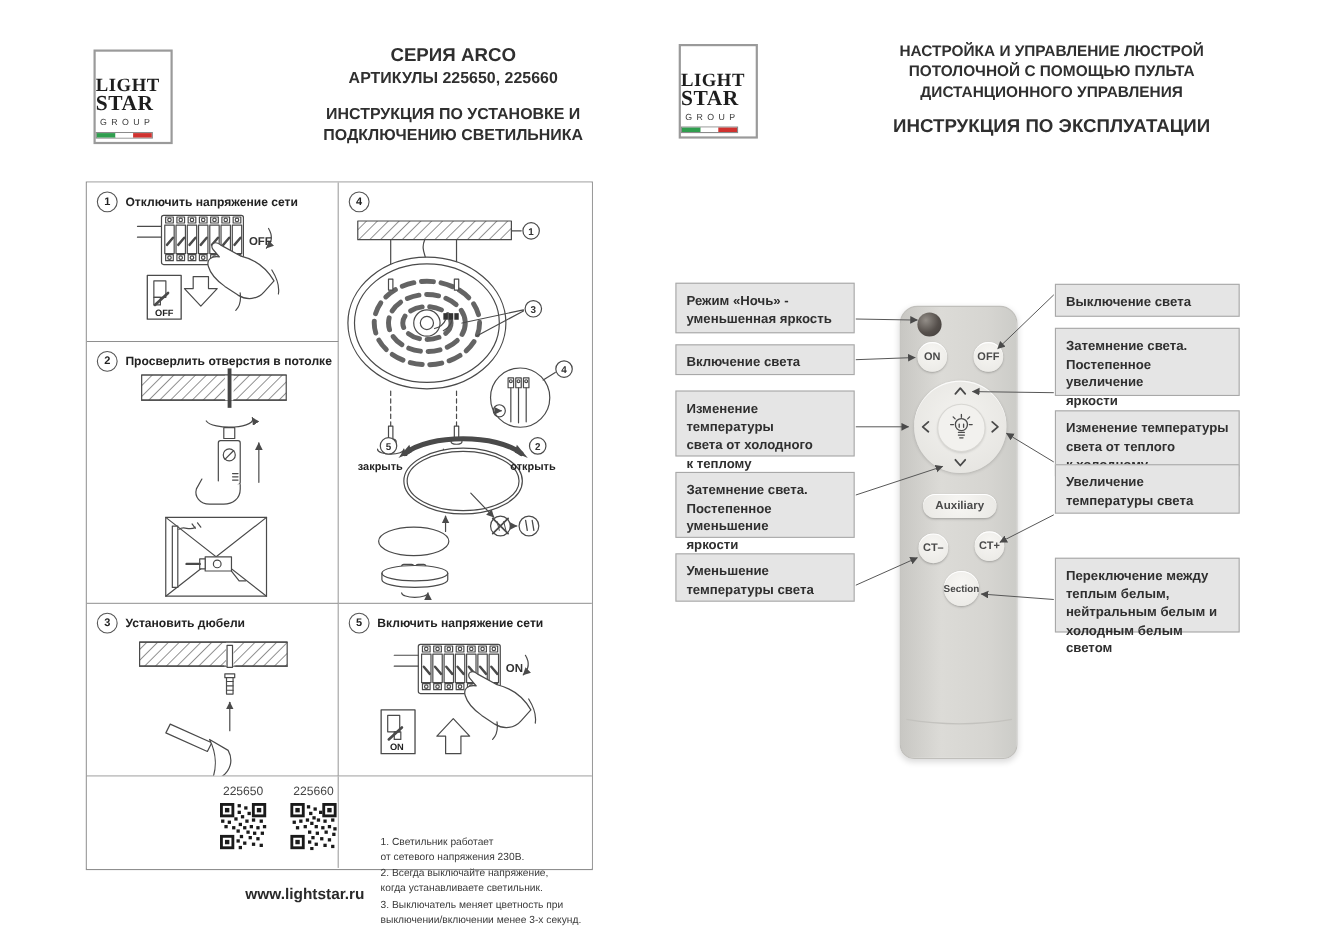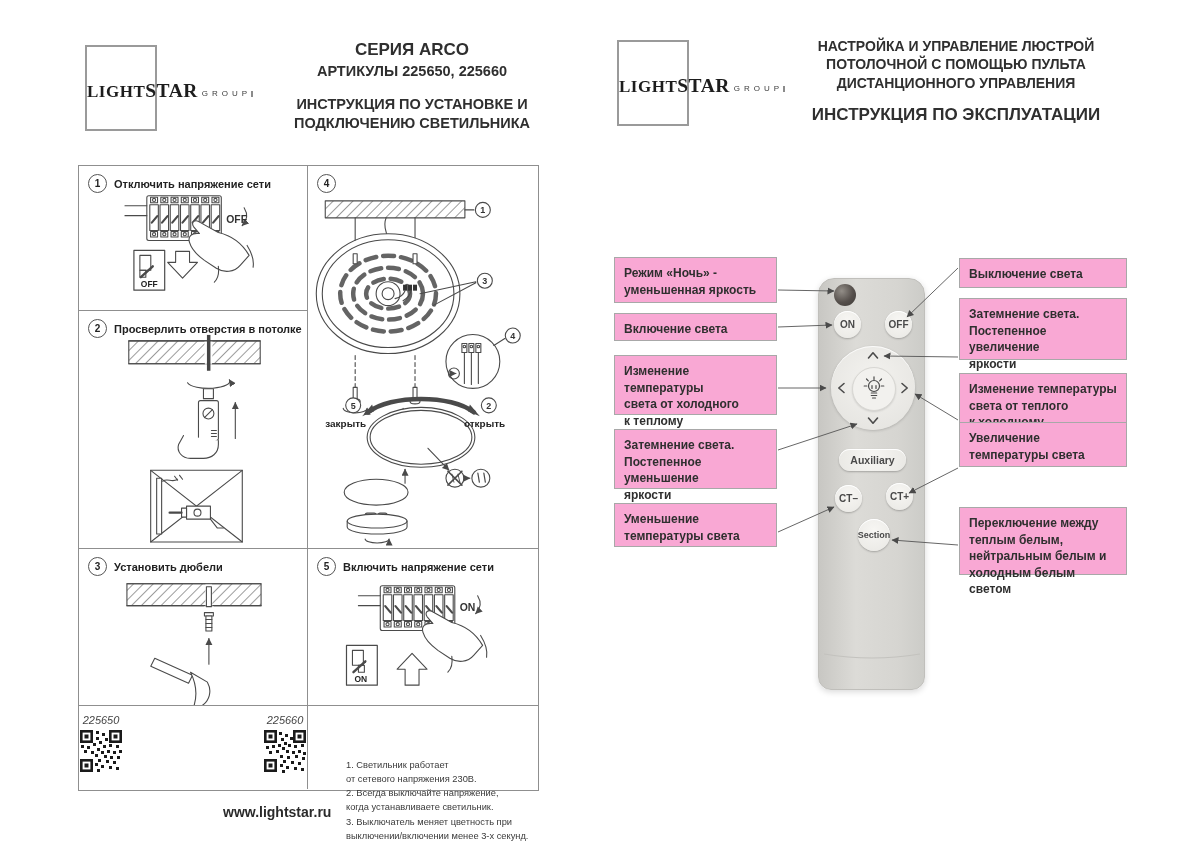--- a/index.html
+++ b/index.html
@@ -1,19 +1,19 @@
 <!DOCTYPE html>
 <html><head>
 <meta charset="utf-8">
 <style>
   html,body{margin:0;padding:0;}
   body{width:1200px;height:848px;background:#fff;font-family:"Liberation Sans",sans-serif;color:#2f2f2f;position:relative;overflow:hidden;}
   .page{position:absolute;inset:0;}
   
-  .logo{position:absolute;width:72px;height:86px;border:2px solid #9a9a9a;background:#fff;display:flex;flex-direction:row;align-items:center;padding-top:7px;box-sizing:border-box;}
+  .logo{position:absolute;width:72px;height:86px;border:2px solid #9a9a9a;background:#fff;display:flex;flex-direction:column;align-items:flex-start;padding-top:23px;box-sizing:border-box;}
   .lg-big{font-family:"Liberation Serif",serif;font-weight:700;font-size:17px;line-height:.92;letter-spacing:.5px;color:#1d1d1d;}
   .lg-big2{font-family:"Liberation Serif",serif;font-weight:700;font-size:19.5px;line-height:.95;letter-spacing:.5px;color:#1d1d1d;}
   .lg-group{font-size:8px;letter-spacing:4px;margin-top:3px;color:#3c3c3c;padding-left:4px;}
   .flag{margin-top:4px;width:52px;height:6px;display:flex;border:1px solid #8b8b8b;box-sizing:border-box;}
   .flag span{flex:1;}
   .fg{background:#2f9e4e;} .fw{background:#ffffff;} .fr{background:#d0322f;}
   
   .hl{position:absolute;left:262px;top:40px;width:300px;text-align:center;font-weight:700;}
   .hl .series{font-size:17px;}
   .hl .articles{font-size:14.5px;margin-top:3px;}
@@ -24,26 +24,26 @@
   
   .tbl{position:absolute;left:78px;top:165px;width:459px;height:624px;border:1px solid #8f8f8f;}
   .cell{position:absolute;box-sizing:border-box;background:#fff;}
   .br{border-right:1px solid #8f8f8f;} .bb{border-bottom:1px solid #8f8f8f;}
   .stephead{position:absolute;top:8px;left:9px;right:4px;display:flex;align-items:center;gap:7px;z-index:2;}
   .badge{width:17px;height:17px;flex:0 0 17px;border:1px solid #555;border-radius:50%;background:#fff;font-size:10px;line-height:17px;text-align:center;font-weight:700;color:#222;}
   .steptitle{font-size:11px;font-weight:700;color:#222;}
   .illus{position:absolute;inset:0;width:100%;height:100%;}
   .illus text{font-family:"Liberation Sans",sans-serif;}
   
-  .qrwrap{position:absolute;inset:0;display:flex;justify-content:space-between;gap:20px;padding-top:8px;font-style:italic;}
+  .qrwrap{position:absolute;inset:0;display:flex;justify-content:flex-end;gap:20px;padding-top:8px;}
   .qrbox{display:flex;flex-direction:column;align-items:center;}
   .qrlabel{font-size:11px;color:#444;margin-bottom:3px;}
   .notes{position:absolute;left:38px;top:12px;right:6px;font-size:9.3px;line-height:1.52;color:#3a3a3a;margin-top:40px;}
   
-  .lbl{position:absolute;box-sizing:border-box;border:1px solid #a8a8a8;background:#f9a8d4;padding:7px 6px 0 9px;font-size:12px;font-weight:700;line-height:1.38;color:#2f2f2f;white-space:pre-line;}
+  .lbl{position:absolute;box-sizing:border-box;border:1px solid #a8a8a8;background:#e5e5e5;padding:7px 6px 0 9px;font-size:12px;font-weight:700;line-height:1.38;color:#2f2f2f;white-space:pre-line;}
   .lbl.L{left:614px;width:163px;}
   .lbl.R{left:959px;width:168px;}
   
   .remote{position:absolute;left:818px;top:278px;width:107px;height:412px;border-radius:16px 16px 13px 13px;background:linear-gradient(90deg,#c8c7c3,#dcdbd7 35%,#d6d5d1 75%,#ccccc8);border:1px solid #c0bfbb;box-shadow:0 2px 6px rgba(0,0,0,.15);box-sizing:border-box;}
   .knob{position:absolute;left:15px;top:5px;width:22px;height:22px;border-radius:50%;background:radial-gradient(circle at 35% 32%,#938e88,#554f4b 55%,#3e3a37);}
   .rbtn{position:absolute;border-radius:50%;background:radial-gradient(circle at 50% 35%,#f7f6f3,#e9e8e4);box-shadow:0 1px 2px rgba(0,0,0,.25), inset 0 1px 0 #fff;display:flex;align-items:center;justify-content:center;font-weight:700;color:#4a4a4a;}
   .on{left:15px;top:32px;width:27px;height:27px;font-size:10px;}
   .off{left:66px;top:32px;width:27px;height:27px;font-size:10px;}
   .dpad{position:absolute;left:12px;top:67px;width:84px;height:84px;border-radius:50%;background:radial-gradient(circle at 50% 40%,#f3f2ef,#e3e2de);box-shadow:0 1px 3px rgba(0,0,0,.18), inset 0 1px 0 rgba(255,255,255,.8);}
   .dcenter{position:absolute;left:21px;top:21px;width:42px;height:42px;border-radius:50%;background:#f2f1ee;border:1px solid #d8d7d3;box-shadow:0 1px 2px rgba(0,0,0,.12);display:flex;align-items:center;justify-content:center;}

